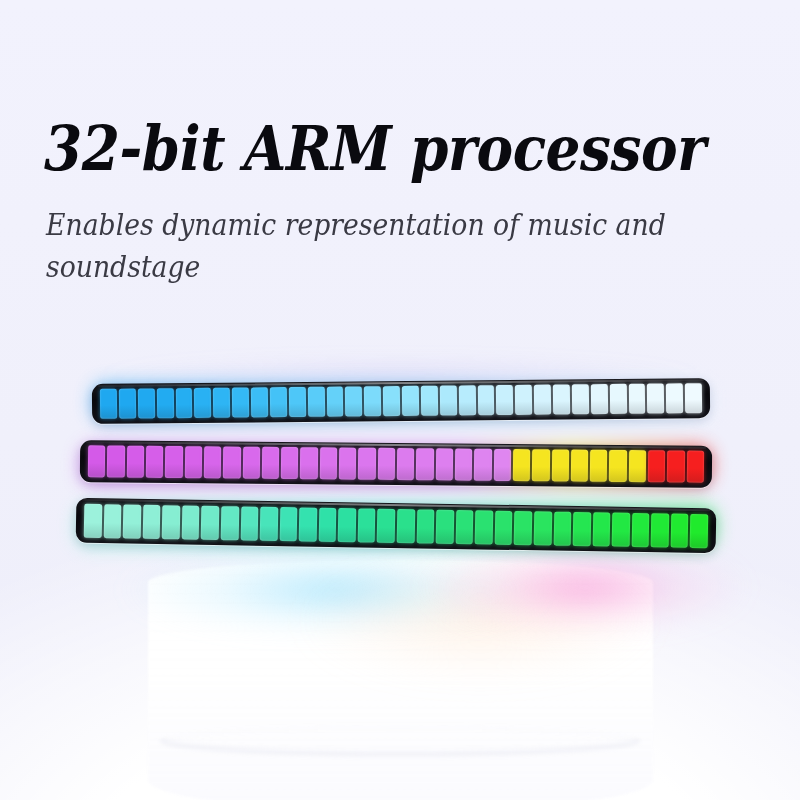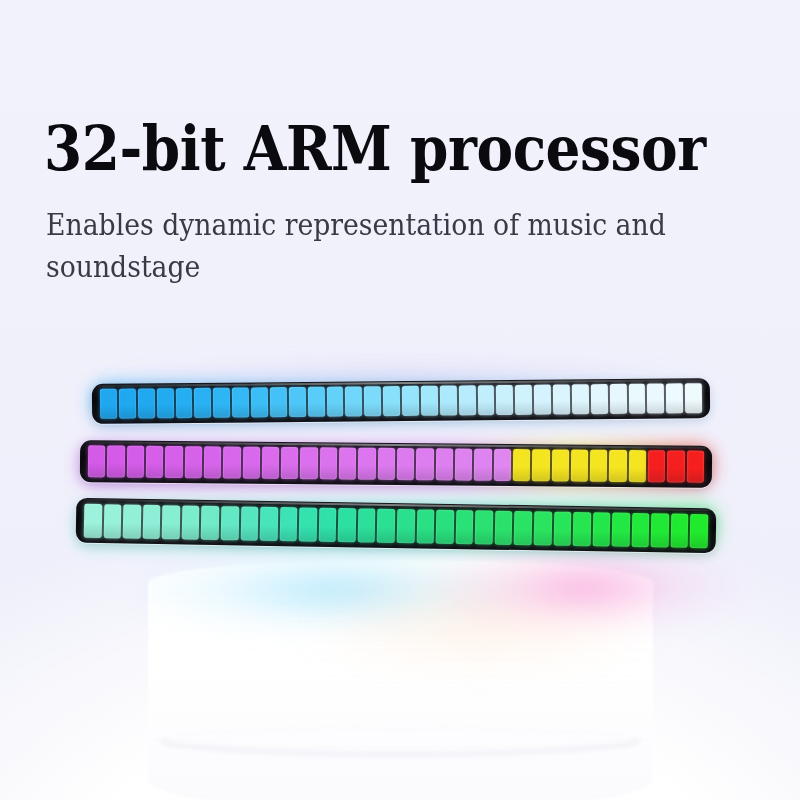--- a/index.html
+++ b/index.html
@@ -6,20 +6,21 @@
   body{
     width:800px;height:800px;overflow:hidden;
     font-family:"Liberation Serif", serif;
     background:#f1f1fc;
   }
   #stage{
     position:relative;width:800px;height:800px;
     background:
       radial-gradient(120% 70% at 50% 112%, #ffffff 0%, #ffffff 34%, rgba(255,255,255,.55) 52%, rgba(255,255,255,0) 70%),
       linear-gradient(180deg,#f2f2fd 0%, #f0f0fb 55%, #eeeefa 100%);
+    font-style: italic;
   }
 
   
   .pedestal{
     position:absolute;left:148px;top:560px;width:505px;height:250px;
     background:linear-gradient(180deg, rgba(255,255,255,.92) 0%, rgba(255,255,255,.97) 45%, rgba(250,250,254,.9) 100%);
     border-radius:50% 50% 46% 46% / 9% 9% 12% 12%;
     filter:blur(1.2px);
   }
   .pedestal-top{

